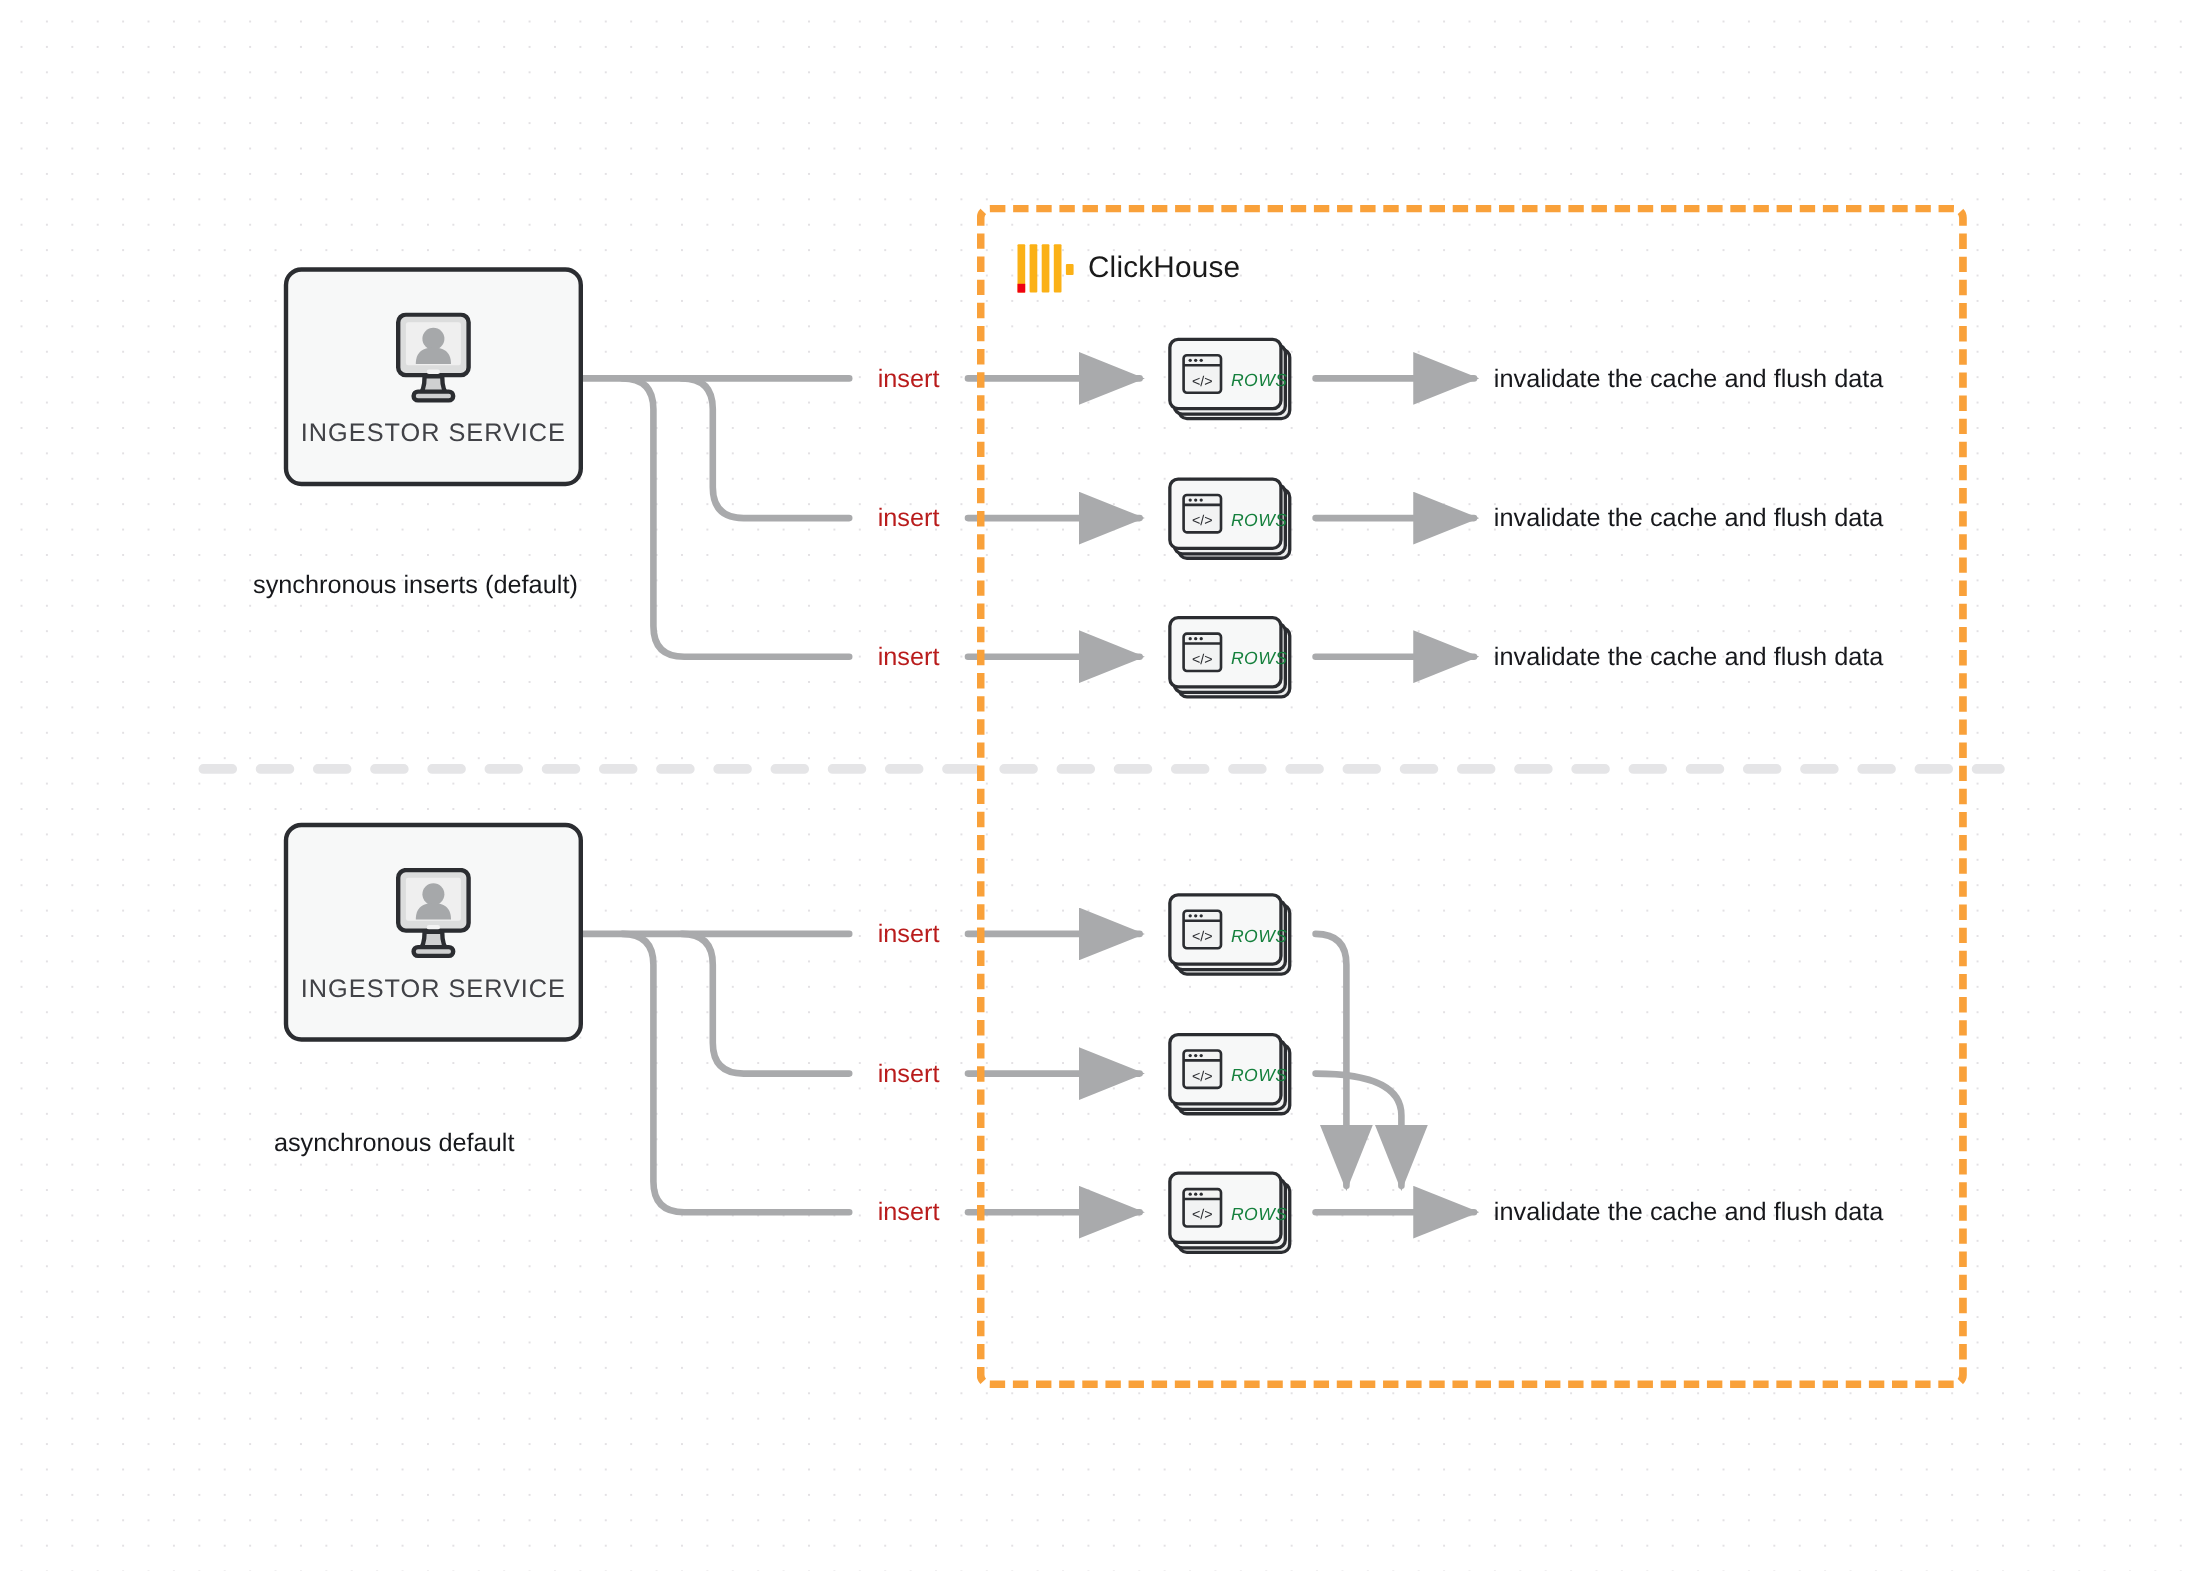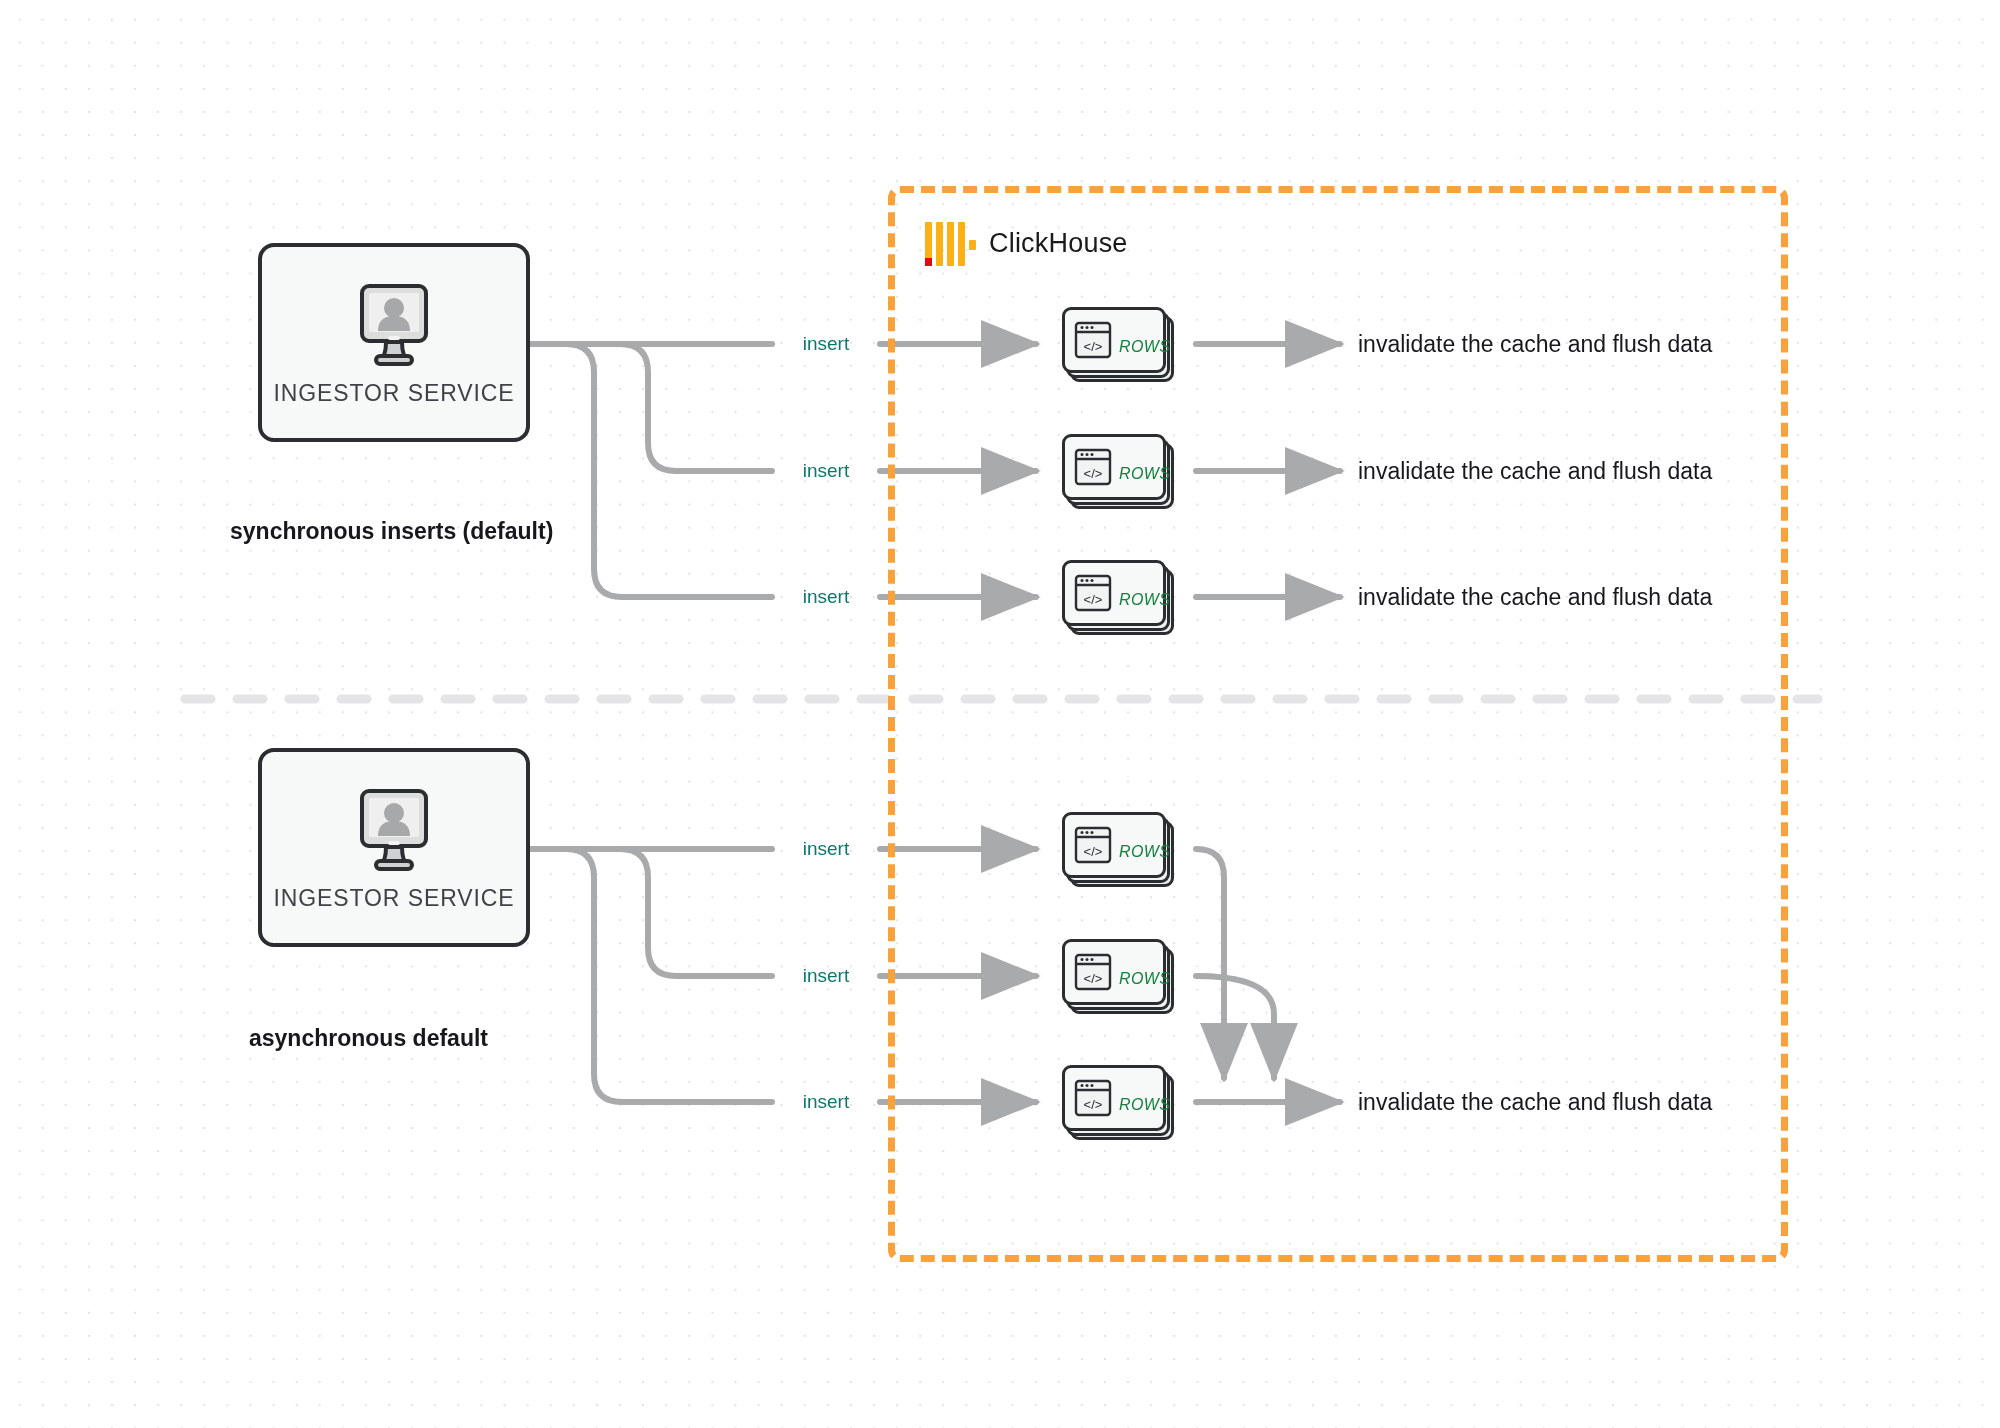--- a/index.html
+++ b/index.html
@@ -129,32 +129,32 @@
     font-size: 23px;
     color: #414247;
     letter-spacing: 0.9px;
     white-space: nowrap;
   }
 
   
   .caption {
     position: absolute;
     font-size: 23px;
-    font-weight: bold;
+    font-weight: normal;
     color: #17181c;
     white-space: nowrap;
   }
   .caption.sync  { left: 230px; top: 518px; }
   .caption.async { left: 249px; top: 1025px; }
 
   
   .insert-label {
     position: absolute;
-    font-size: 19px;
-    color: #0f766e;
+    font-size: 23px;
+    color: #b91c1c;
     white-space: nowrap;
     transform: translate(-50%, -50%);
   }
 
   
   .result-label {
     position: absolute;
     font-size: 23px;
     color: #17181c;
     white-space: nowrap;

